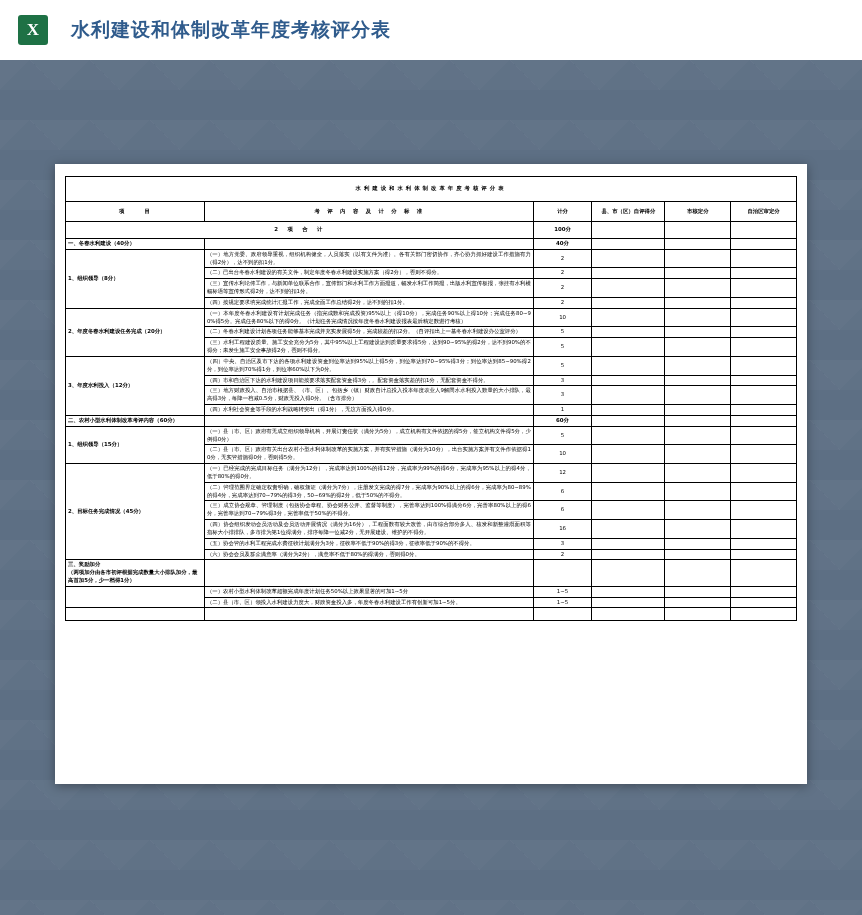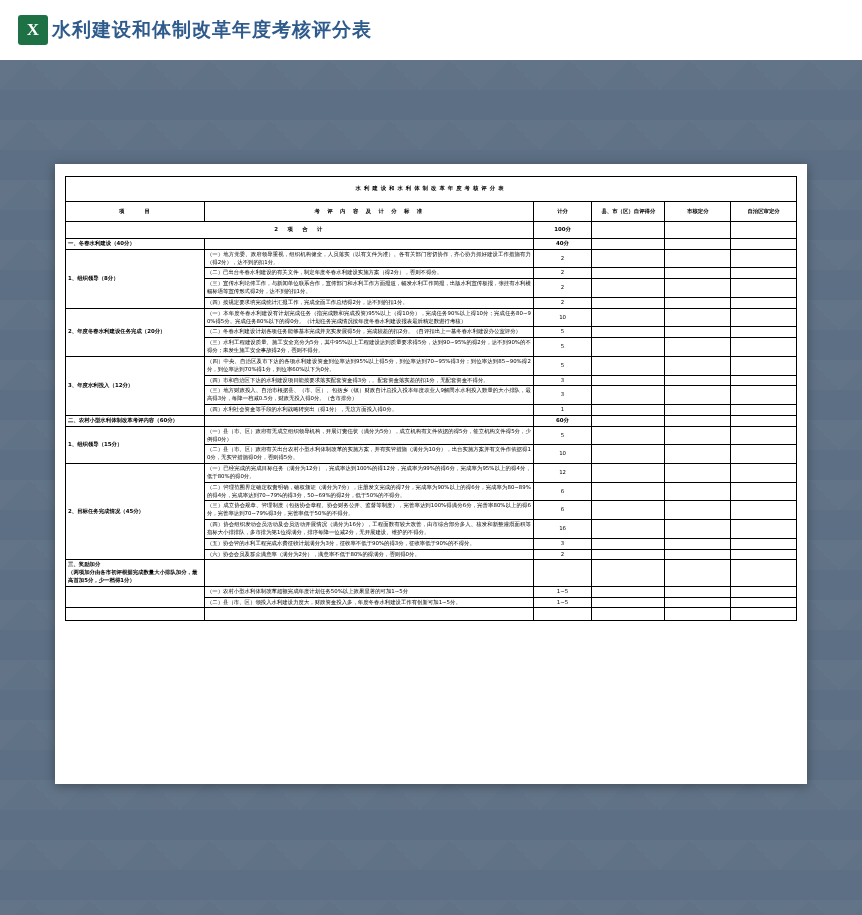--- a/index.html
+++ b/index.html
@@ -31,21 +31,21 @@
   }
   .xls-icon{
     width:30px;height:30px;border-radius:3px;
     background:#1e7145;
     color:#fff;font-size:17px;font-weight:bold;
     display:flex;align-items:center;justify-content:center;
     font-family:"Liberation Serif", serif;
     flex:0 0 auto;
   }
   .doc-title{
-    margin-left:4px;
+    margin-left:23px;
     font-size:19px;
     color:#2f5b8c;
     font-family:"DejaVu Sans", sans-serif;
     font-weight:bold;
     letter-spacing:1px;
   }
   .sheet-shadow{
     position:absolute;
     left:55px;top:164px;
     width:752px;height:620px;

